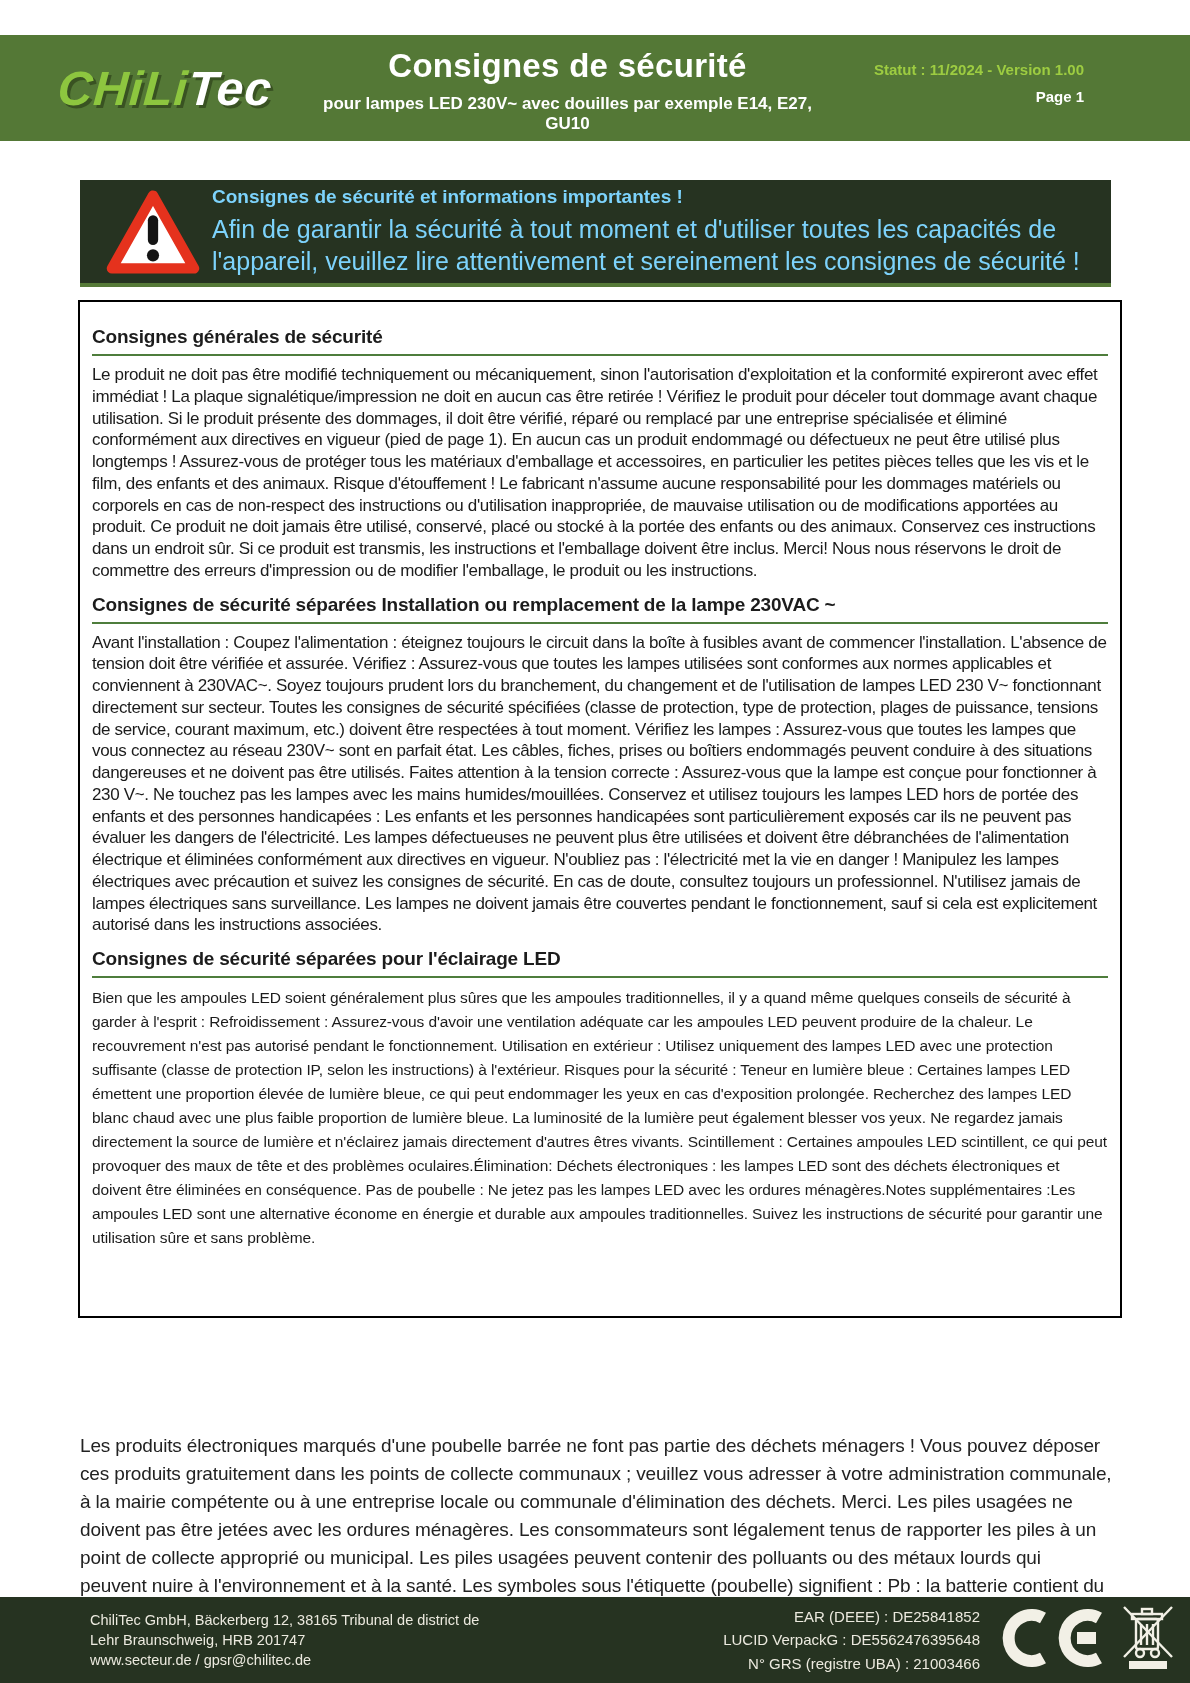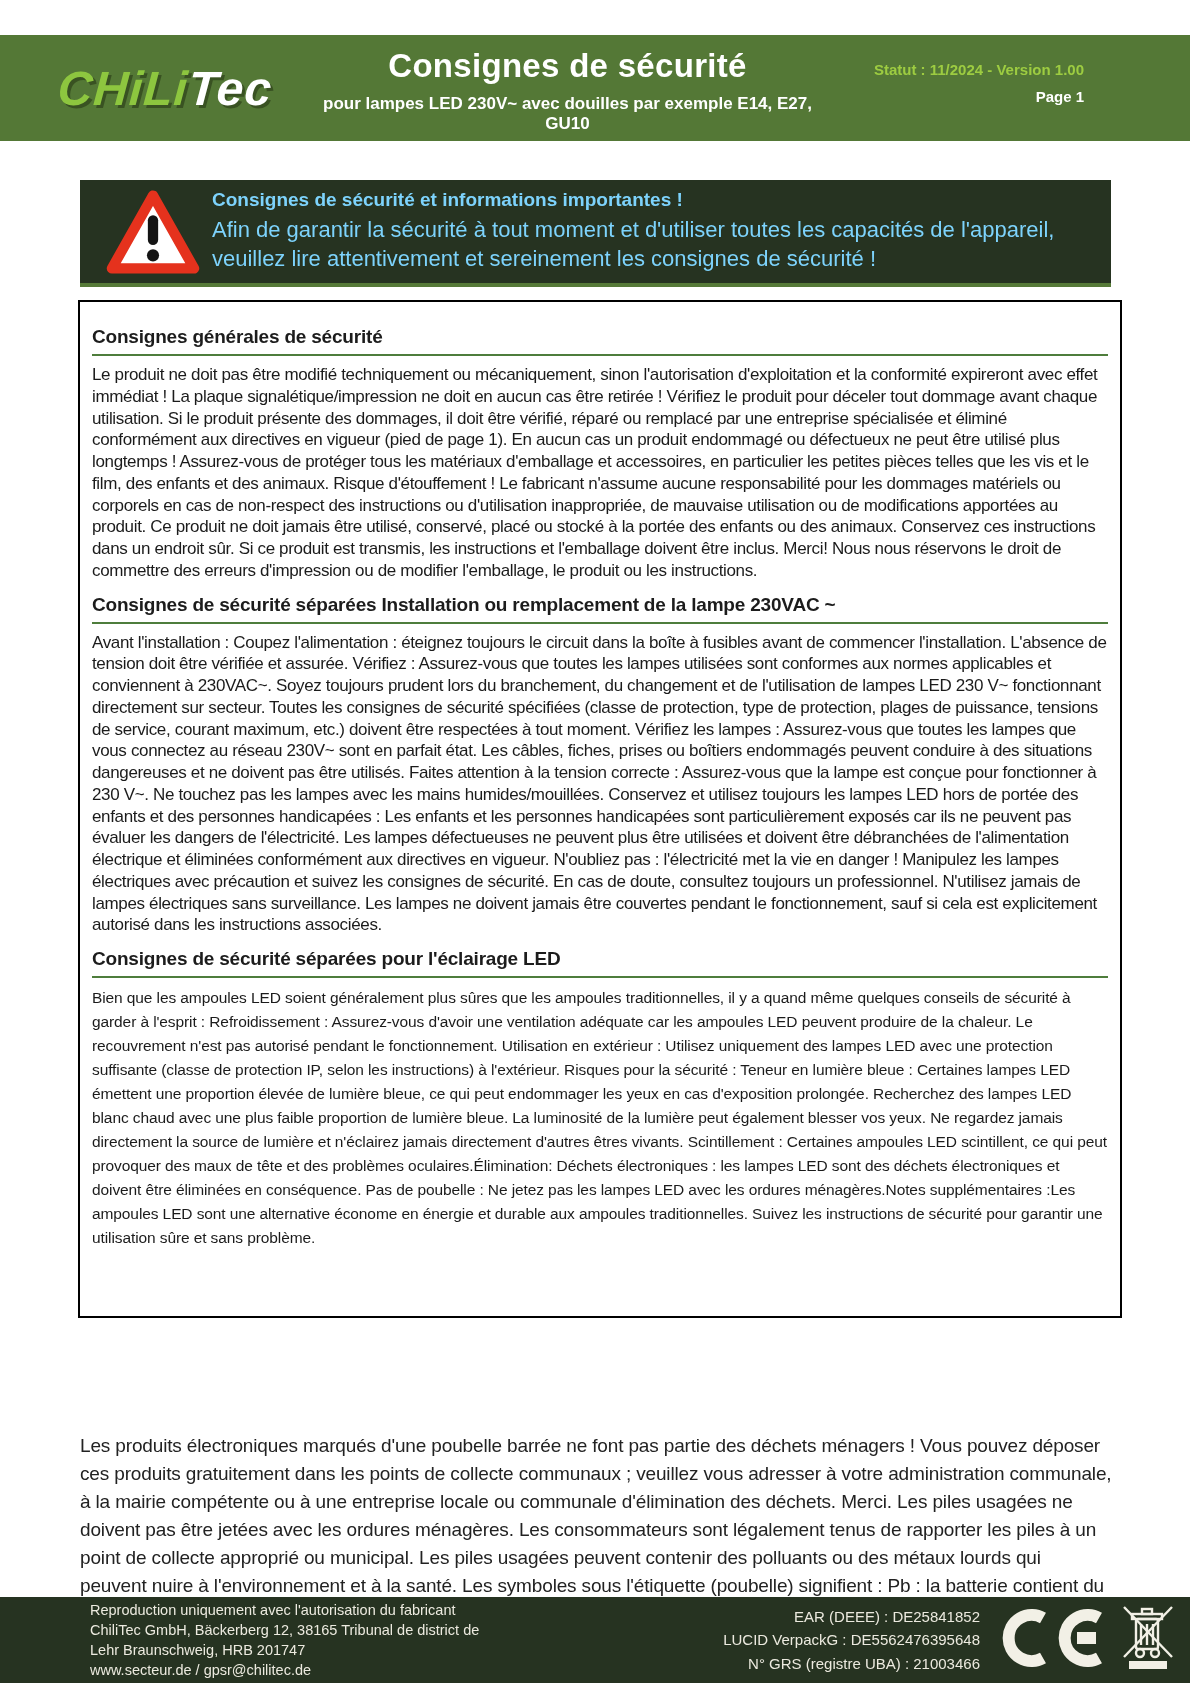--- a/index.html
+++ b/index.html
@@ -65,21 +65,21 @@
     width: 1031px; height: 107px;
     background: #263321;
     border-bottom: 4px solid #567a38;
     display: flex;
     align-items: center;
     padding: 6px 16px 6px 14px;
   }
   .warning-icon-wrap { width: 118px; flex: 0 0 auto; display: flex; justify-content: center; }
   .warning-text { flex: 1; color: #7dd3fc; }
   .warning-title { font-size: 19px; font-weight: bold; margin-bottom: 5px; }
-  .warning-body  { font-size: 22px; line-height: 1.3; }
+  .warning-body  { font-size: 25px; line-height: 1.3; }
 
   
   .main-box {
     position: absolute;
     left: 78px; top: 300px;
     width: 1044px; height: 1018px;
     border: 2px solid #000000;
     background: #ffffff;
     padding: 18px 12px 10px 12px;
     overflow: hidden;
@@ -197,21 +197,20 @@
     <div class="section-heading">Consignes de sécurité séparées pour l'éclairage LED</div>
     <hr class="section-rule">
     <p class="section-body loose">Bien que les ampoules LED soient généralement plus sûres que les ampoules traditionnelles, il y a quand même quelques conseils de sécurité à garder à l'esprit : Refroidissement : Assurez-vous d'avoir une ventilation adéquate car les ampoules LED peuvent produire de la chaleur. Le recouvrement n'est pas autorisé pendant le fonctionnement. Utilisation en extérieur : Utilisez uniquement des lampes LED avec une protection suffisante (classe de protection IP, selon les instructions) à l'extérieur. Risques pour la sécurité : Teneur en lumière bleue : Certaines lampes LED émettent une proportion élevée de lumière bleue, ce qui peut endommager les yeux en cas d'exposition prolongée. Recherchez des lampes LED blanc chaud avec une plus faible proportion de lumière bleue. La luminosité de la lumière peut également blesser vos yeux. Ne regardez jamais directement la source de lumière et n'éclairez jamais directement d'autres êtres vivants. Scintillement : Certaines ampoules LED scintillent, ce qui peut provoquer des maux de tête et des problèmes oculaires.Élimination: Déchets électroniques : les lampes LED sont des déchets électroniques et doivent être éliminées en conséquence. Pas de poubelle : Ne jetez pas les lampes LED avec les ordures ménagères.Notes supplémentaires :Les ampoules LED sont une alternative économe en énergie et durable aux ampoules traditionnelles. Suivez les instructions de sécurité pour garantir une utilisation sûre et sans problème.</p>
 
   </div>
 
   <p class="disclaimer">Les produits électroniques marqués d'une poubelle barrée ne font pas partie des déchets ménagers ! Vous pouvez déposer ces produits gratuitement dans les points de collecte communaux ; veuillez vous adresser à votre administration communale, à la mairie compétente ou à une entreprise locale ou communale d'élimination des déchets. Merci. Les piles usagées ne doivent pas être jetées avec les ordures ménagères. Les consommateurs sont légalement tenus de rapporter les piles à un point de collecte approprié ou municipal. Les piles usagées peuvent contenir des polluants ou des métaux lourds qui peuvent nuire à l'environnement et à la santé. Les symboles sous l'étiquette (poubelle) signifient : Pb : la batterie contient du plomb, Cd : la batterie contient du cadmium. Hg : la batterie contient du mercure. L'environnement et ChiliTec vous disent merci.</p>
 
   <div class="footer-bar">
     <div class="footer-left">
-      <div>Reproduction uniquement avec l'autorisation du fabricant</div>
       <div>ChiliTec GmbH, Bäckerberg 12, 38165 Tribunal de district de</div>
       <div>Lehr Braunschweig, HRB 201747</div>
       <div>www.secteur.de / gpsr@chilitec.de</div>
     </div>
     <div class="footer-right">
       <div>EAR (DEEE) : DE25841852</div>
       <div>LUCID VerpackG : DE5562476395648</div>
       <div>N° GRS (registre UBA) : 21003466</div>
     </div>
     <div class="footer-icons">

